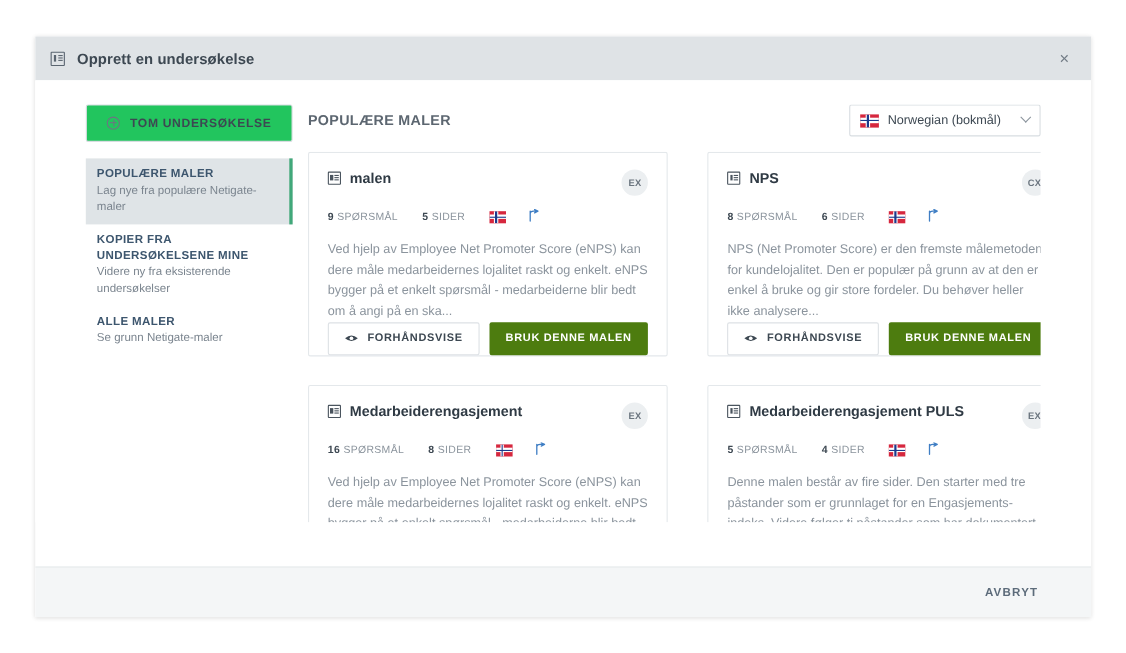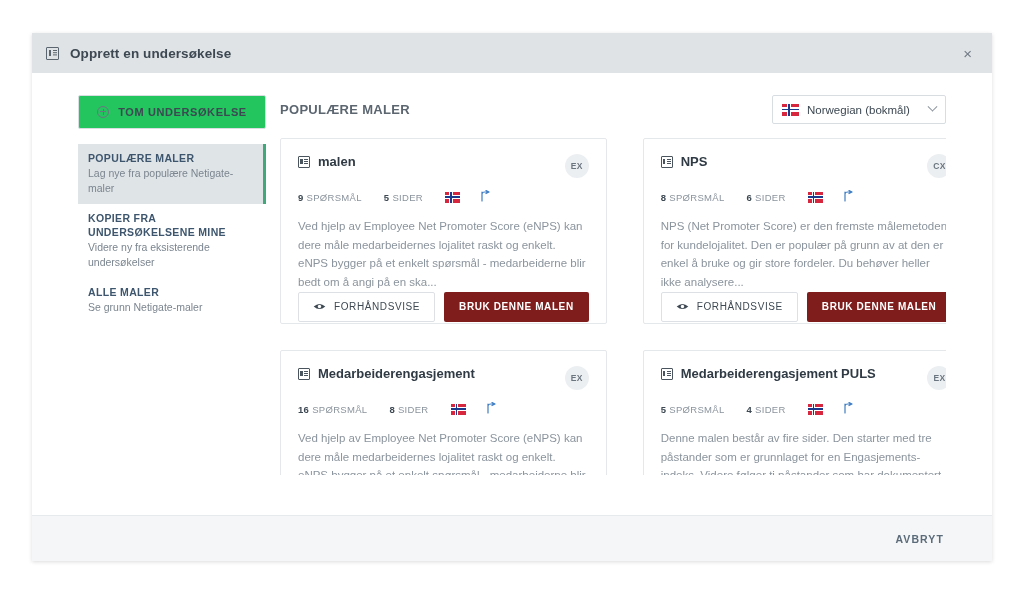--- a/index.html
+++ b/index.html
@@ -357,37 +357,37 @@
   }
   .btn-preview {
     height: 30px;
     padding: 0 14px;
     border: 1px solid #dde1e5;
     border-radius: 2px;
     background: #fff;
     display: flex;
     align-items: center;
     font-size: 10px;
-    font-weight: normal;
+    font-weight: bold;
     letter-spacing: 0.6px;
     color: #3d4852;
     cursor: pointer;
     white-space: nowrap;
   }
   .eye-icon {
     margin-right: 8px;
     display: inline-flex;
     flex: 0 0 auto;
   }
   .btn-use {
     height: 30px;
     padding: 0 15px;
     border: none;
     border-radius: 2px;
-    background: #7f1d1d;
+    background: #4d7c0f;
     color: #fff;
     font-size: 10px;
     font-weight: bold;
     letter-spacing: 0.6px;
     font-family: "Liberation Sans", sans-serif;
     cursor: pointer;
     white-space: nowrap;
   }
 
   

